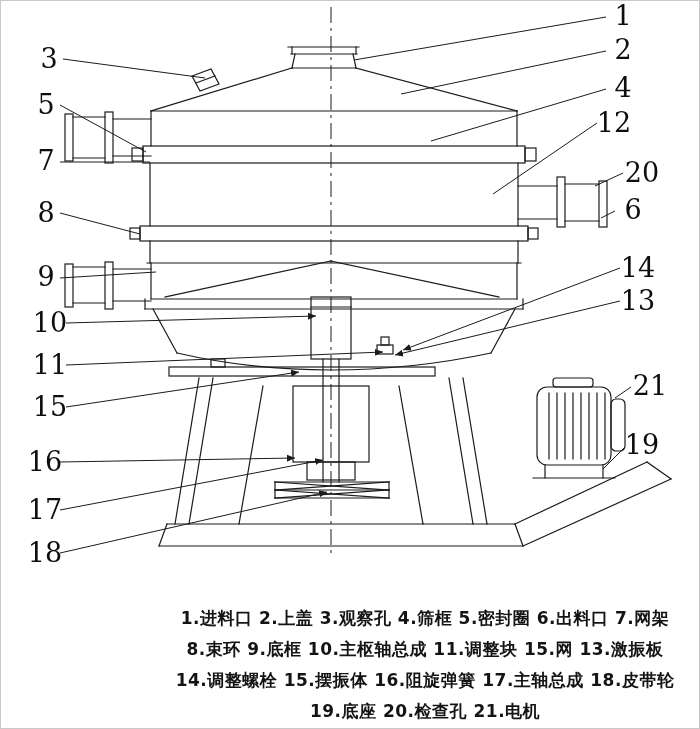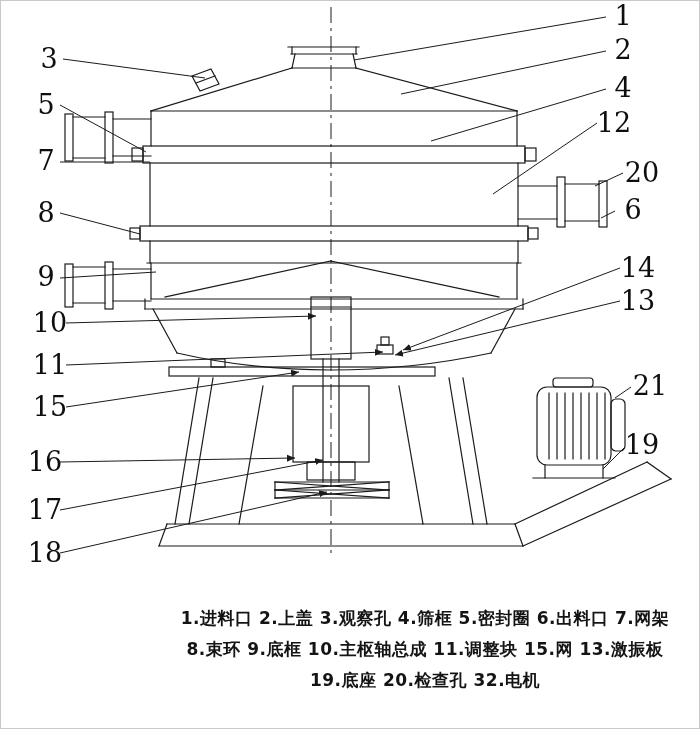--- a/index.html
+++ b/index.html
@@ -249,16 +249,17 @@
       <text x="49" y="415">15</text>
       <text x="44" y="470">16</text>
       <text x="44" y="518">17</text>
       <text x="44" y="561">18</text>
     </g>
   </svg>
 
   <div class="legend">
     <div>1.进料口 2.上盖 3.观察孔 4.筛框 5.密封圈 6.出料口 7.网架</div>
     <div>8.束环 9.底框 10.主枢轴总成 11.调整块 15.网 13.激振板</div>
-    <div>19.底座 20.检查孔 32.电机</div>
+    <div>14.调整螺栓 15.摆振体 16.阻旋弹簧 17.主轴总成 18.皮带轮</div>
+    <div>19.底座 20.检查孔 21.电机</div>
   </div>
 
 </div>
 
 </body></html>

